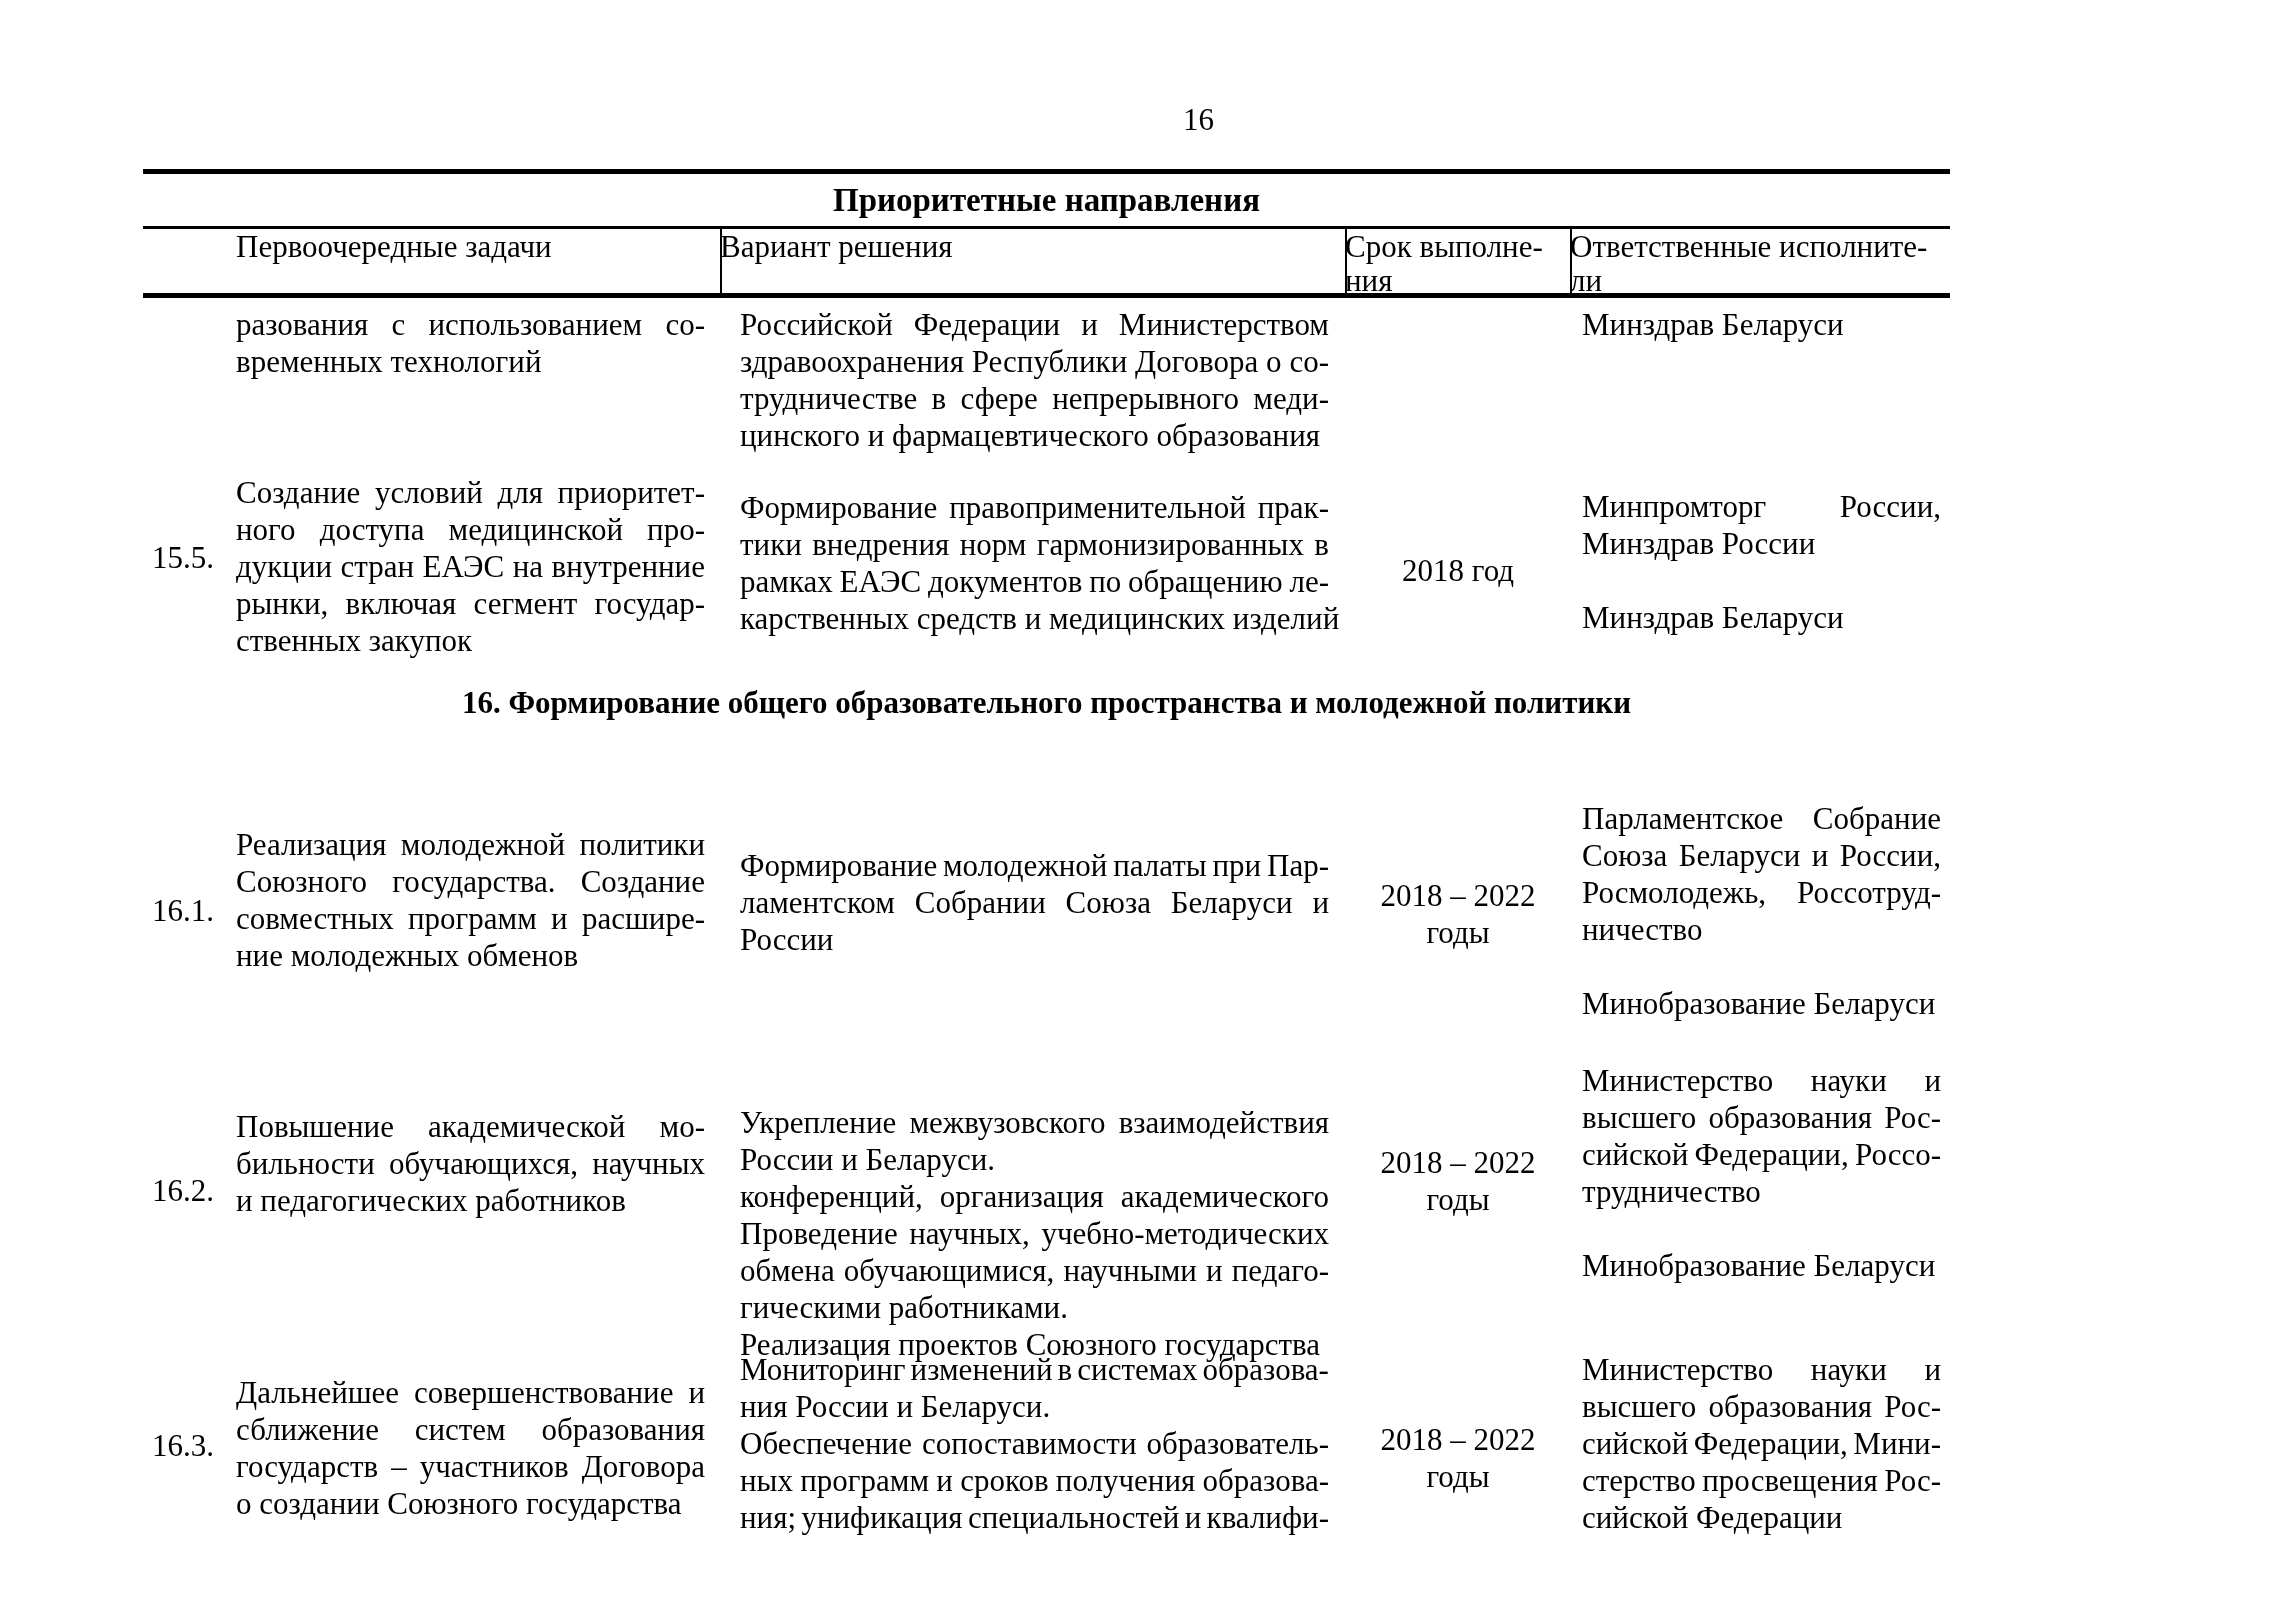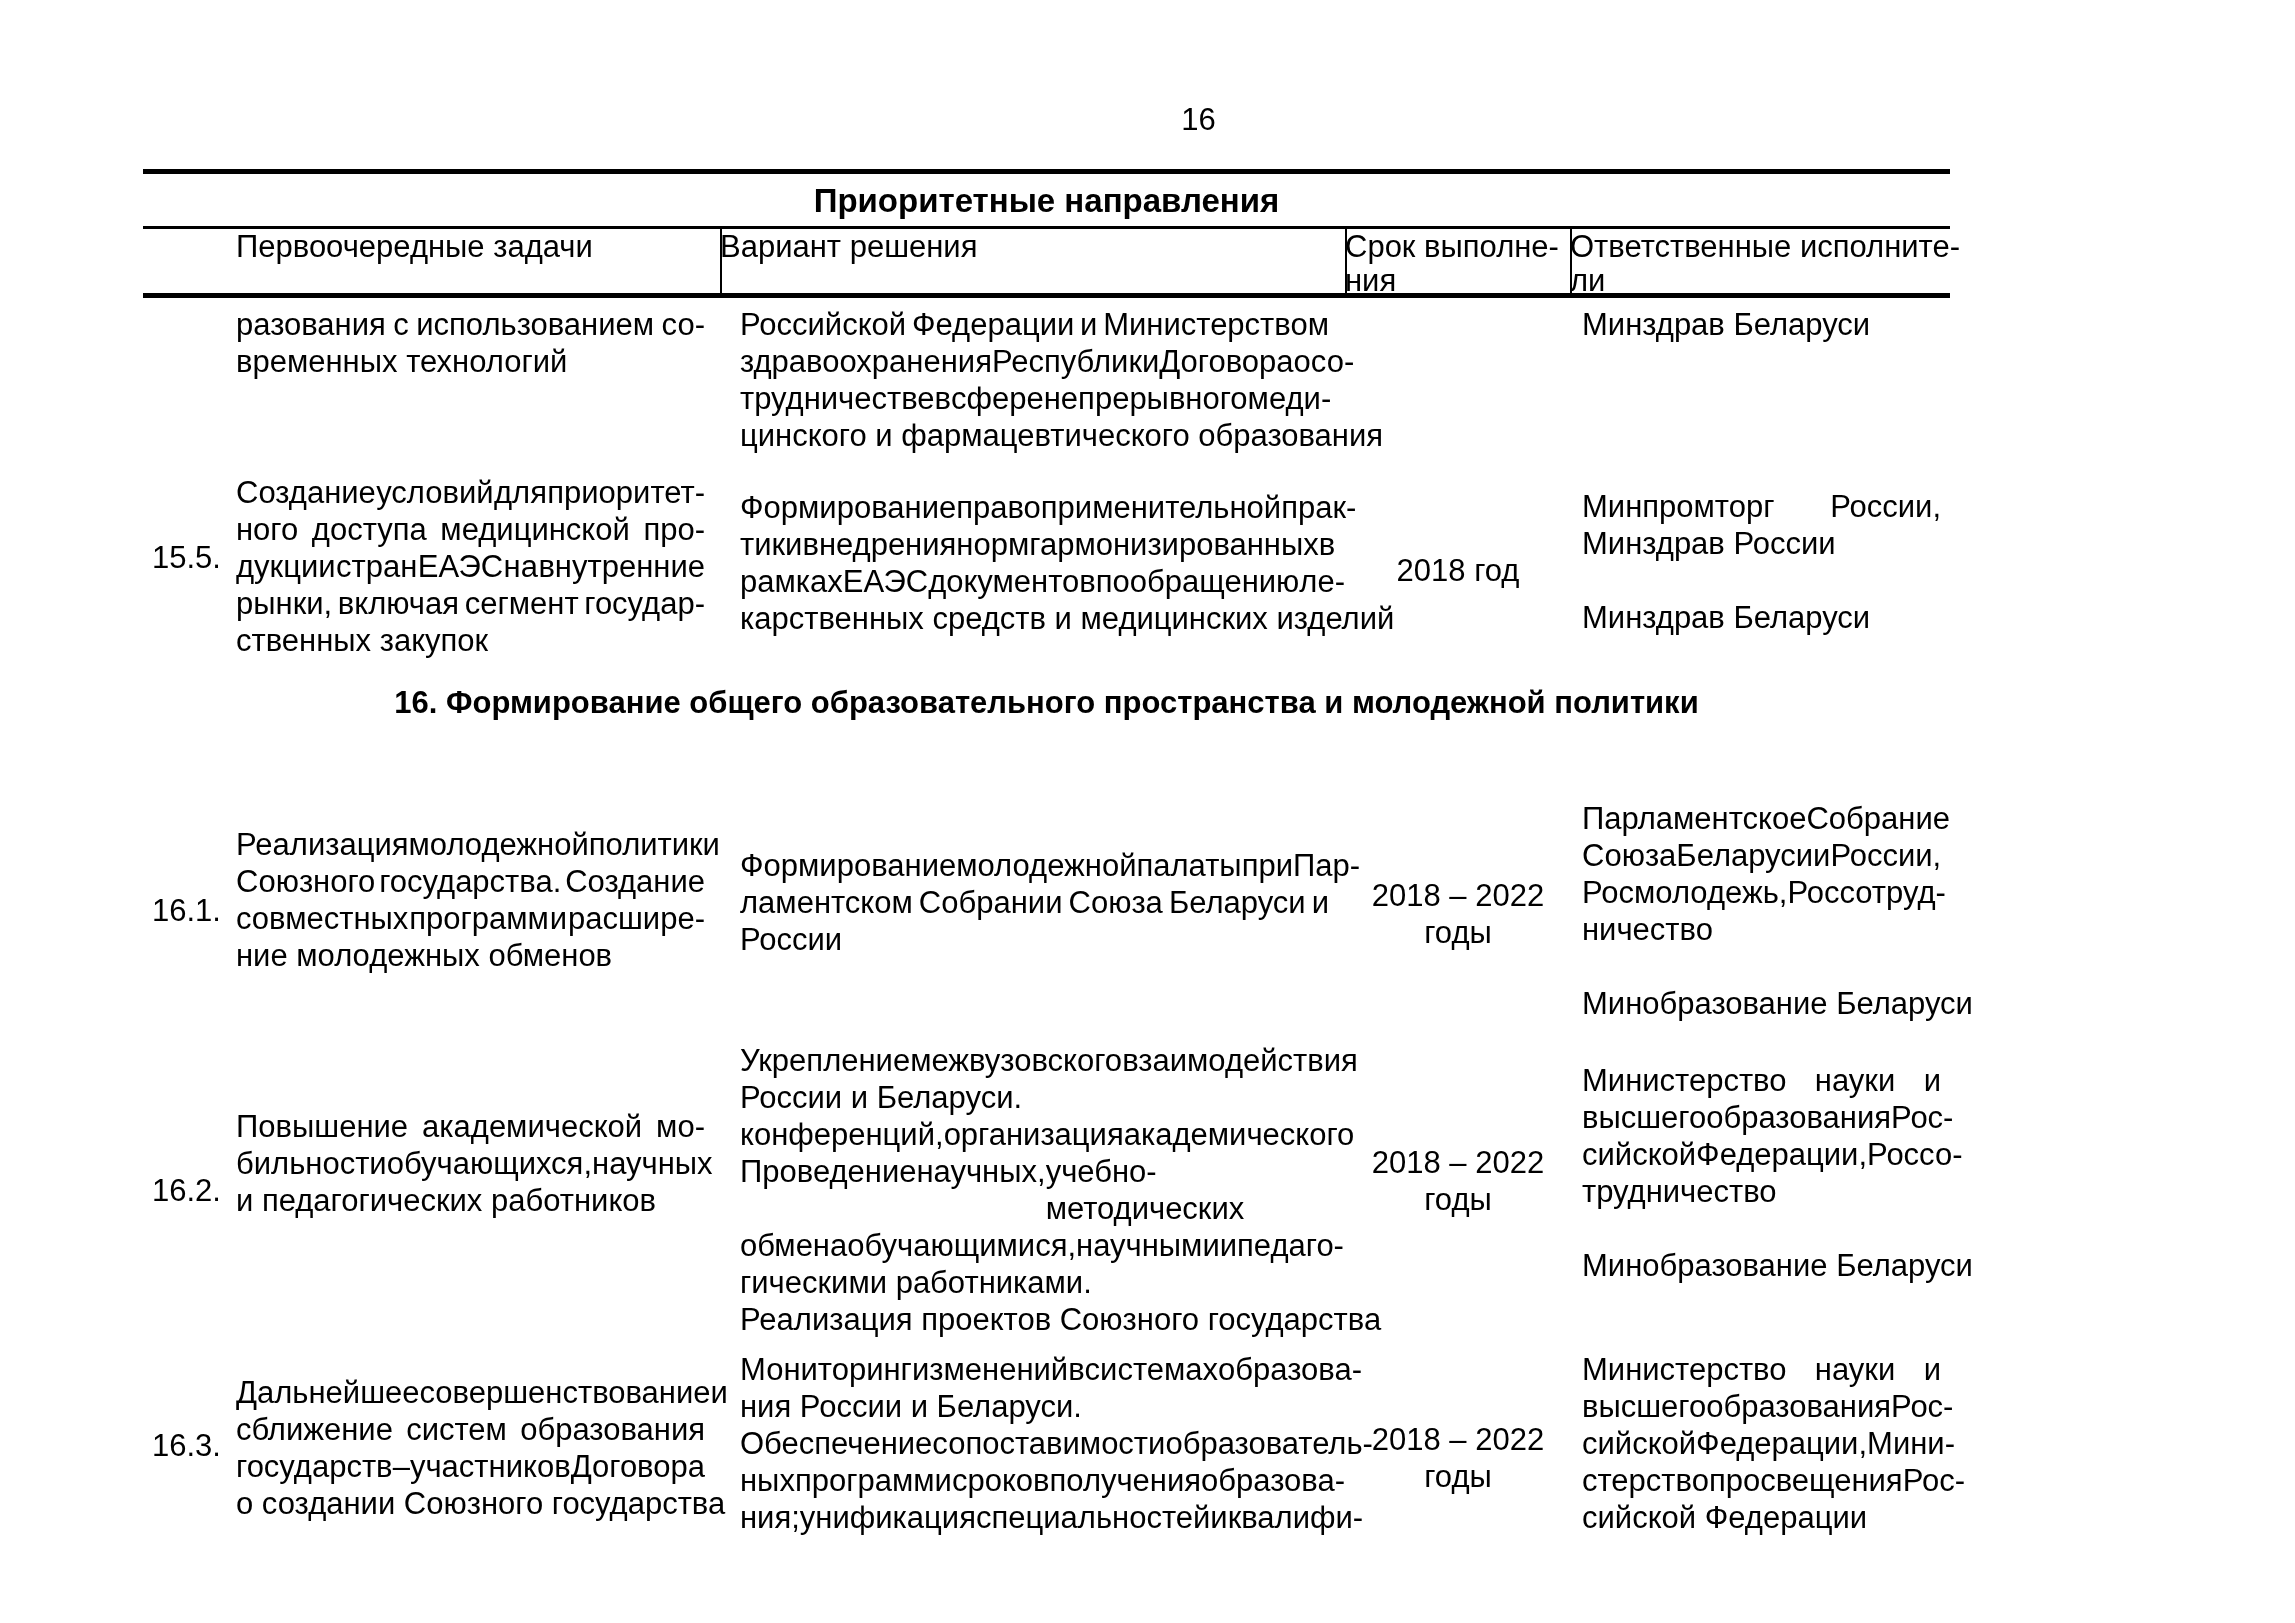--- a/index.html
+++ b/index.html
@@ -1,18 +1,18 @@
 <!DOCTYPE html>
 <html style="font-size:10.5px"><head>
 <meta charset="utf-8">
 <style>
   html,body{margin:0;padding:0;background:#fff;}
   .sheet{
     position:relative;width:2295px;height:1623px;background:#ffffff;
-    font-family:Liberation Sans, sans-serif;color:#000;overflow:hidden;
+    font-family:Liberation Serif, serif;color:#000;overflow:hidden;
   }
   .rule{position:absolute;background:#000;}
   .page-num{position:absolute;top:101px;left:1133px;width:131px;text-align:center;
     font-size:31px;line-height:37px;}
   .doc-title{position:absolute;top:175px;left:143px;width:1807px;text-align:center;
     font-weight:bold;font-size:33px;line-height:51px;}
   .section-title{position:absolute;top:684px;left:143px;width:1807px;text-align:center;
     font-weight:bold;font-size:31px;line-height:37px;}
   .hcell{position:absolute;top:230px;text-align:left;font-size:31px;line-height:34px;}
   .hc1{left:236px;width:484px;}
@@ -233,21 +233,21 @@
         <span>академической</span>
         <span>мо-</span>
       </div>
       <div class="ln j">
         <span>бильности</span>
         <span>обучающихся,</span>
         <span>научных</span>
       </div>
       <div class="ln">и педагогических работников</div>
     </div>
-    <div class="cell sol" style="top: 1042px;">
+    <div class="cell sol" style="top: 1104px;">
       <div class="ln j">
         <span>Укрепление</span>
         <span>межвузовского</span>
         <span>взаимодействия</span>
       </div>
       <div class="ln">России и Беларуси.</div>
       <div class="ln j">
         <span>конференций,</span>
         <span>организация</span>
         <span>академического</span>

